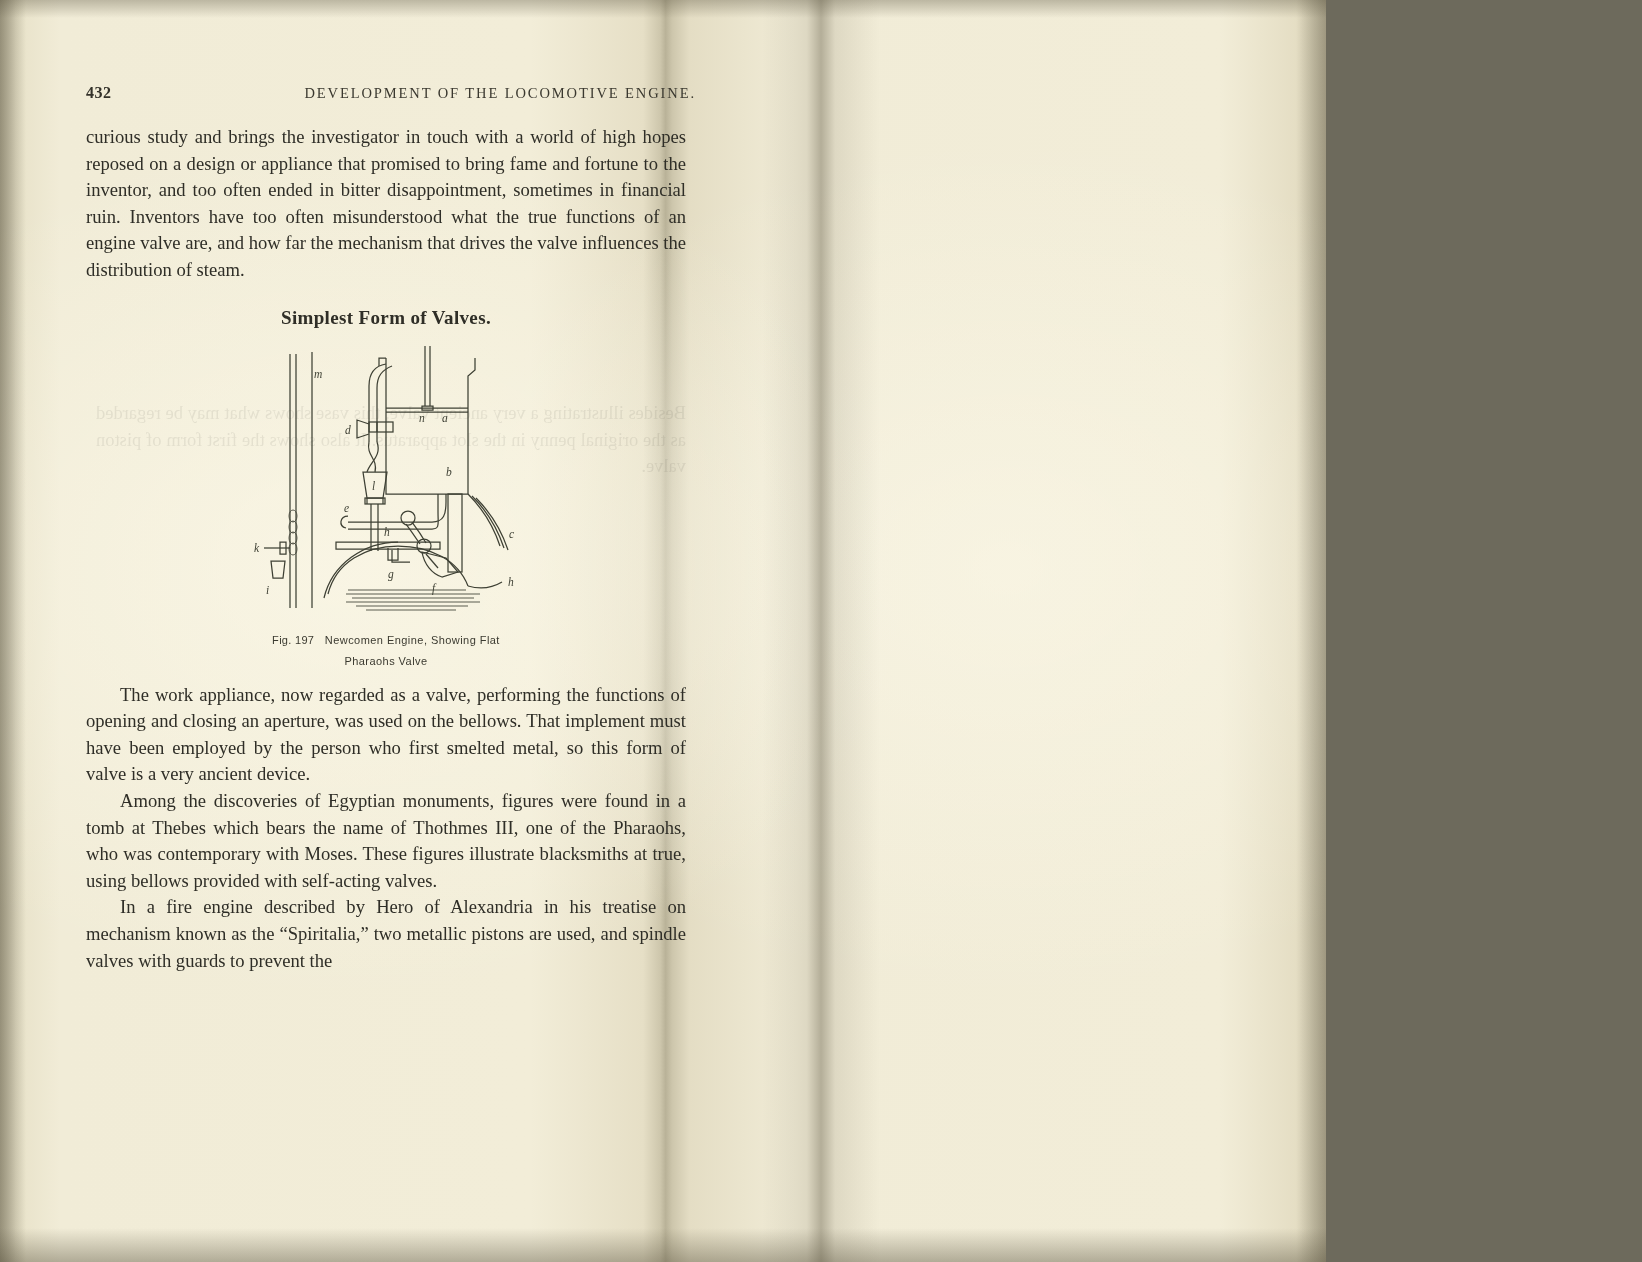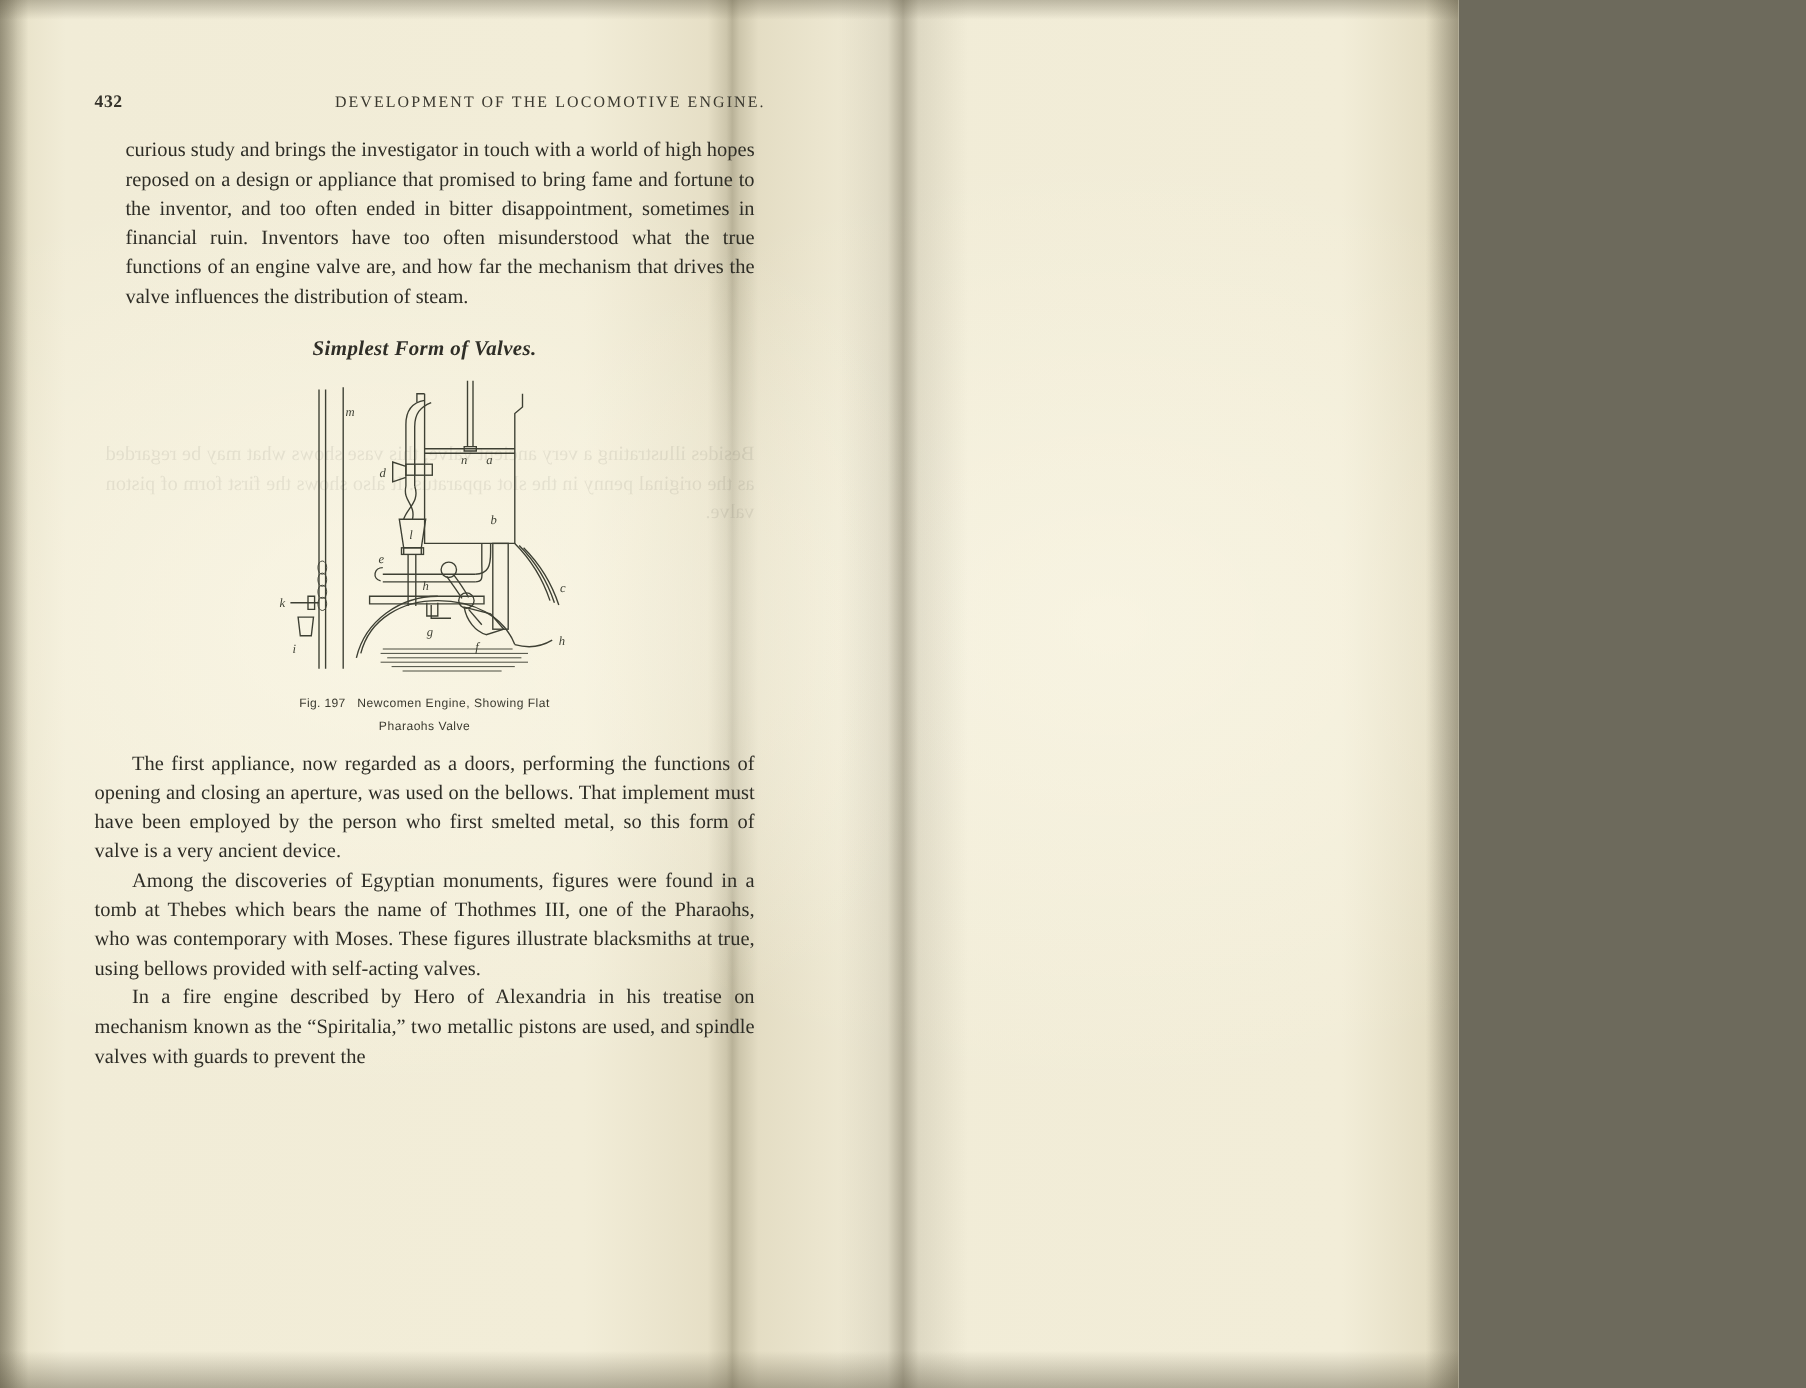--- a/index.html
+++ b/index.html
@@ -111,30 +111,29 @@
     text-justify: inter-word;
     hyphens: none;
     color: #2f2e27;
   }
   .col-left  { left: 86px;  top: 124px; width: 600px; }
 
   p.body-par {
     margin: 0;
     text-indent: 34px;
   }
-  p.body-par.no-indent { text-indent: 0; margin-left: 28px; }
+  p.body-par.no-indent { text-indent: 0; }
 
   h2.section-head {
     margin: 22px 0 0 0;
     text-align: center;
     font-size: 19px;
     font-weight: bold;
     letter-spacing: 0.35px;
     line-height: 24px;
-    font-style: italic;
   }
 
   
   .figure-block {
     margin: 16px 0 10px 0;
     width: 100%;
   }
   .figure-art {
     display: block;
     margin: 0 auto;
@@ -299,21 +298,21 @@
           <text class="keyletter" x="272" y="240">h</text>
         </svg>
 
         <div class="figure-caption">
           <span class="fig-label">Fig. 197</span>
           &nbsp;&nbsp;<span>Newcomen Engine, Showing  Flat</span><br>
           <span>Pharaohs Valve</span>
         </div>
       </div>
 
-      <p class="body-par">The first appliance, now regarded as a doors, performing the functions of opening and closing an aperture, was used on the bellows.  That implement must have been employed by the person who first smelted metal, so this form of valve is a very ancient device.</p>
+      <p class="body-par">The work appliance, now regarded as a valve, performing the functions of opening and closing an aperture, was used on the bellows.  That implement must have been employed by the person who first smelted metal, so this form of valve is a very ancient device.</p>
       <p class="body-par">Among the discoveries of Egyptian monuments, figures were found in a tomb at Thebes which bears the name of Thothmes III, one of the Pharaohs, who was contemporary with Moses. These figures illustrate blacksmiths at true, using bellows provided with self-acting valves.</p>
       <p class="body-par">In a fire engine described by Hero of Alexandria in his treatise on mechanism known as the “Spiritalia,” two metallic pistons are used, and spindle valves with guards to prevent the</p>
     </div>
   </div>
 
   <div class="page page-right">
 
     
 
     

